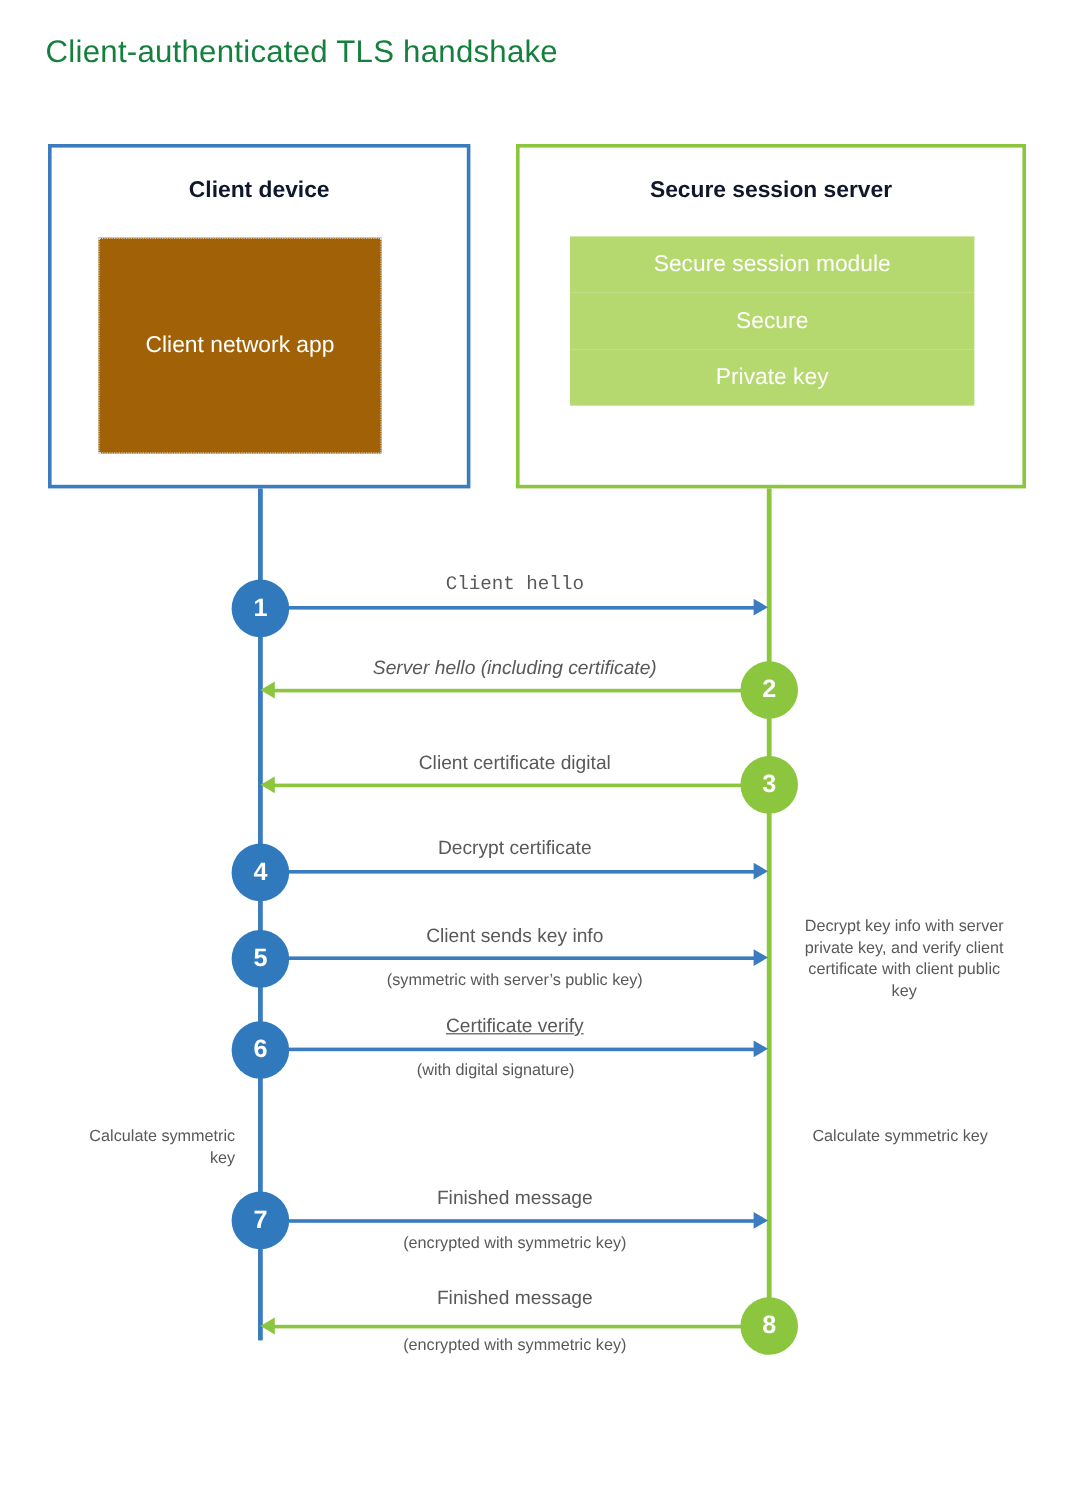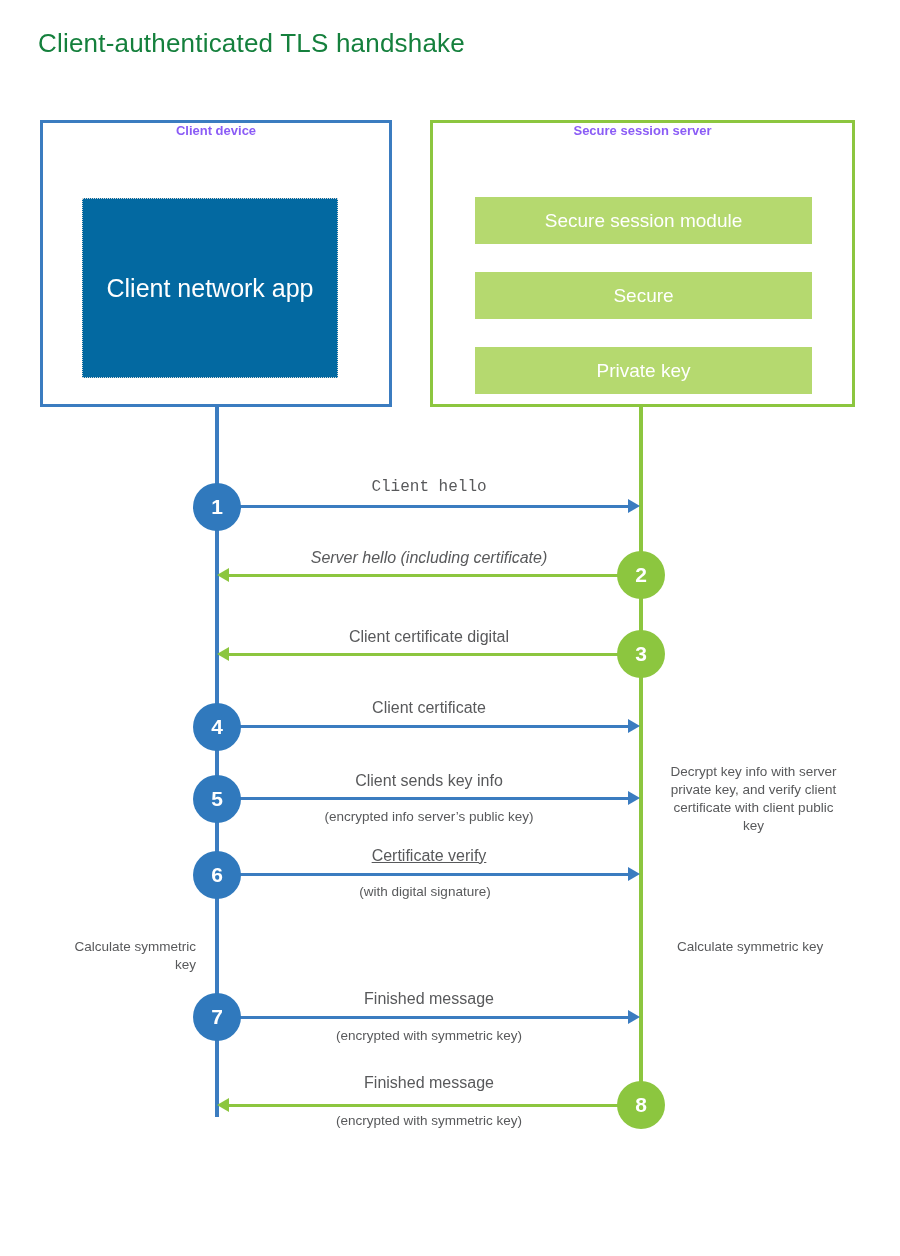--- a/index.html
+++ b/index.html
@@ -22,47 +22,48 @@
     letter-spacing:0.2px;
     white-space:nowrap;
   }
 
   
   .party-box{position:absolute;background:#ffffff;box-sizing:border-box;}
   .party-box.client{left:40px;top:120px;width:352px;height:287px;border:3px solid #3b7cc0;}
   .party-box.server{left:430px;top:120px;width:425px;height:287px;border:3px solid #8cc63f;}
   .party-title{
     text-align:center;
-    font-size:13px;
+    font-size:19px;
     font-weight:bold;
-    color:#8b5cf6;
+    color:#0f172a;
+    margin-top:25px;
   }
   .client-app{
     position:absolute;
     left:39px; top:75px;
-    width:256px;height:180px;
-    background:#0369a1;
+    width:236px;height:180px;
+    background:#a16207;
     color:#ffffff;
     display:flex;align-items:center;justify-content:center;
     text-align:center;
-    font-size:25px;
+    font-size:19px;
     line-height:1.3;
     border:1px dotted #d9d9d9;
     box-sizing:border-box;
   }
   .server-bars{
     position:absolute;
     left:42px; top:74px;
     width:337px;
   }
   .server-bar{
     background:#b5d96f;
     color:#ffffff;
     height:47px;
-    margin-bottom:28px;
+    margin-bottom:0;
     display:flex;align-items:center;justify-content:center;
     font-size:19px;
   }
 
   
   .lifeline{position:absolute;width:4px;}
   .lifeline.client{left:215px;top:407px;height:710px;background:#3b7cc0;}
   .lifeline.server{left:639px;top:407px;height:700px;background:#8cc63f;}
 
   
@@ -152,38 +153,38 @@
     <span class="head left"></span>
   </div>
   <div class="step-circle green" style="left:617px;top:551px;">2</div>
 
   <div class="msg-label" style="left:218px;top:628px;width:422px;">Client certificate digital</div>
   <div class="arrow green" style="left:228px;top:653px;width:412px;">
     <span class="head left"></span>
   </div>
   <div class="step-circle green" style="left:617px;top:630px;">3</div>
 
-  <div class="msg-label" style="left:218px;top:699px;width:422px;">Client certificate</div>
+  <div class="msg-label" style="left:218px;top:699px;width:422px;">Decrypt certificate</div>
   <div class="arrow blue" style="left:217px;top:725px;width:412px;">
     <span class="head right"></span>
   </div>
   <div class="step-circle blue" style="left:193px;top:703px;">4</div>
 
   <div class="msg-label" style="left:218px;top:772px;width:422px;">Client sends key info</div>
   <div class="arrow blue" style="left:217px;top:797px;width:412px;">
     <span class="head right"></span>
   </div>
-  <div class="msg-sublabel" style="left:218px;top:809px;width:422px;">(encrypted info server’s public key)</div>
+  <div class="msg-sublabel" style="left:218px;top:809px;width:422px;">(symmetric with server’s public key)</div>
   <div class="step-circle blue" style="left:193px;top:775px;">5</div>
 
   <div class="msg-label" style="left:218px;top:847px;width:422px;text-decoration:underline;">Certificate verify</div>
   <div class="arrow blue" style="left:217px;top:873px;width:412px;">
     <span class="head right"></span>
   </div>
-  <div class="msg-sublabel" style="left:214px;top:884px;width:422px;">(with digital signature)</div>
+  <div class="msg-sublabel" style="left:202px;top:884px;width:422px;">(with digital signature)</div>
   <div class="step-circle blue" style="left:193px;top:851px;">6</div>
 
   <div class="side-note right-note" style="left:666px;top:763px;width:175px;text-align:center;">Decrypt key info with server private key, and verify client certificate with client public key</div>
 
   <div class="side-note left-note" style="left:60px;top:938px;width:136px;">Calculate symmetric key</div>
   <div class="side-note right-note" style="left:677px;top:938px;width:160px;">Calculate symmetric key</div>
 
   <div class="msg-label" style="left:218px;top:990px;width:422px;">Finished message</div>
   <div class="arrow blue" style="left:217px;top:1016px;width:412px;">
     <span class="head right"></span>

